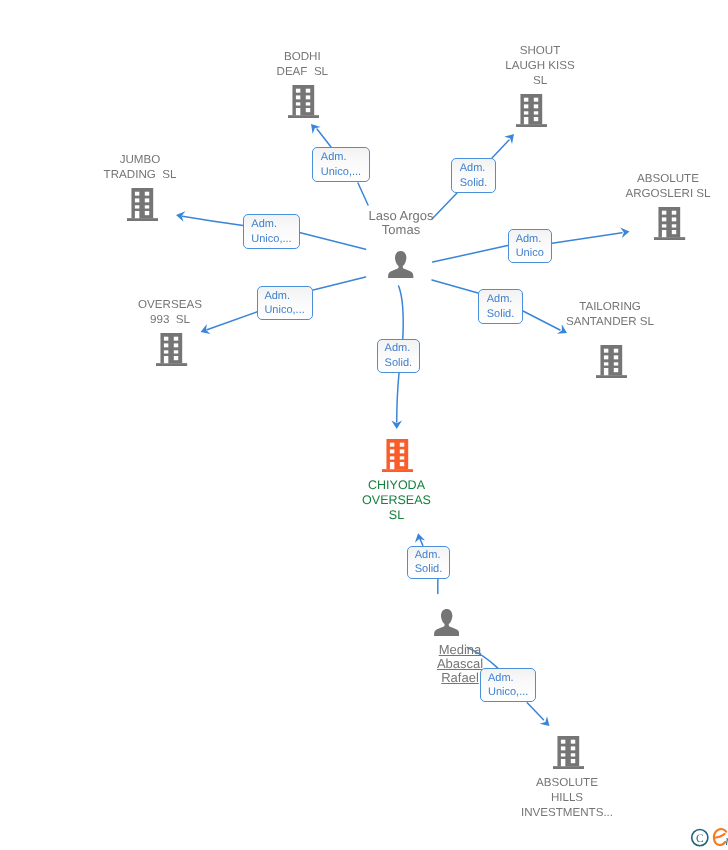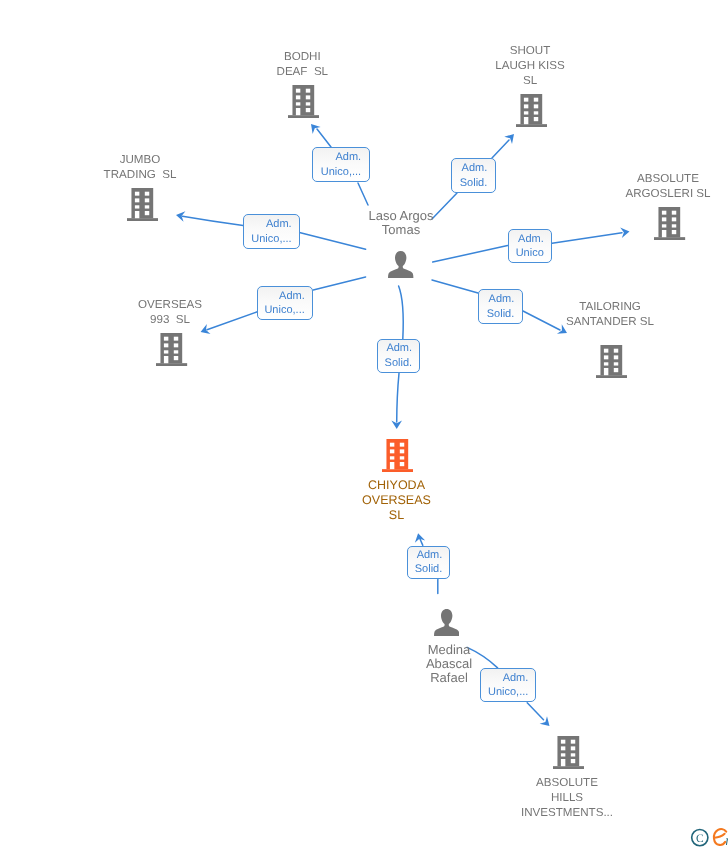--- a/index.html
+++ b/index.html
@@ -3,25 +3,25 @@
 <meta charset="utf-8">
 <title>Empresia relations graph</title>
 <style>
   html,body{margin:0;padding:0;background:#fff;}
   body{width:728px;height:850px;font-family:"Liberation Sans",sans-serif;overflow:hidden;position:relative;
        -webkit-font-smoothing:antialiased;text-rendering:geometricPrecision;}
   #stage{position:absolute;left:0;top:0;width:728px;height:850px;background:#fff;margin-left:40px;}
   svg#edges{position:absolute;left:0;top:0;width:728px;height:850px;}
   .node-icon{position:absolute;line-height:0;}
   .node-label{position:absolute;text-align:center;color:#757575;font-size:11.6px;line-height:15px;white-space:pre;}
-  .node-label.bold{font-size:12.5px;line-height:15.3px;color:#a16207;}
+  .node-label.bold{font-size:12.5px;line-height:15.3px;color:#15803d;}
   .node-label.person{font-size:13px;line-height:14px;}
   .edge-label{position:absolute;border:1.5px solid #4a90d9;border-radius:5px;
               background:linear-gradient(180deg,#f2f2f2 0%,#fafafa 45%,#ffffff 100%);
-              color:#3f81cf;font-size:11px;line-height:14.4px;text-align:right;
+              color:#3f81cf;font-size:11px;line-height:14.4px;text-align:left;
               display:flex;flex-direction:column;align-items:center;justify-content:center;
               box-sizing:border-box;white-space:pre-line;}
   #logo{position:absolute;}
 </style>
 </head>
 <body>
 
 <div id="stage">
   <svg id="edges" viewBox="0 0 728 850" width="728" height="850">
       <path d="M328,205 L318,183" fill="none" stroke="#3a85d8" stroke-width="1.5" stroke-linecap="round"></path>
@@ -90,21 +90,21 @@
           <rect x="0" y="30.16" width="31.16" height="2.97" fill="#757575"></rect>
           <rect x="7.9" y="3.7" width="4.449999999999999" height="3.95" fill="#fff"></rect>
           <rect x="17.8" y="3.7" width="4.449999999999999" height="3.95" fill="#fff"></rect>
           <rect x="7.9" y="10.4" width="4.449999999999999" height="3.9499999999999993" fill="#fff"></rect>
           <rect x="17.8" y="10.4" width="4.449999999999999" height="3.9499999999999993" fill="#fff"></rect>
           <rect x="7.9" y="17.3" width="4.449999999999999" height="3.25" fill="#fff"></rect>
           <rect x="17.8" y="17.3" width="4.449999999999999" height="3.25" fill="#fff"></rect>
           <rect x="7.9" y="23" width="4.449999999999999" height="7.199999999999999" fill="#fff"></rect>
           <rect x="17.8" y="23" width="4.449999999999999" height="4.199999999999999" fill="#fff"></rect>
         </svg></div>
-      <div class="node-label" style="left: 370px; width: 240px; top: 43.3px;">SHOUT
+      <div class="node-label" style="left: 380px; width: 240px; top: 43.3px;">SHOUT
 LAUGH KISS
 SL</div>
       <div class="node-icon" style="left: 87px; top: 188px;"><svg width="31.2" height="33.2" viewBox="0 0 31.2 33.2">
           <path fill="#757575" d="M4.45 0 h21.76 v30.2 h-21.76 z"></path>
           <rect x="0" y="30.16" width="31.16" height="2.97" fill="#757575"></rect>
           <rect x="7.9" y="3.7" width="4.449999999999999" height="3.95" fill="#fff"></rect>
           <rect x="17.8" y="3.7" width="4.449999999999999" height="3.95" fill="#fff"></rect>
           <rect x="7.9" y="10.4" width="4.449999999999999" height="3.9499999999999993" fill="#fff"></rect>
           <rect x="17.8" y="10.4" width="4.449999999999999" height="3.9499999999999993" fill="#fff"></rect>
           <rect x="7.9" y="17.3" width="4.449999999999999" height="3.25" fill="#fff"></rect>
@@ -187,21 +187,21 @@
 HILLS
 INVESTMENTS...</div>
       <div class="node-icon" style="left: 348.2px; top: 251px;"><svg width="25.4" height="27.2" viewBox="0 0 25.4 27.2">
           <path fill="#757575" d="M12.7 0 C9.5 0 7.0 2.6 7.0 6.6 C7.0 10.4 8.9 14.2 10.6 15.0 C10.6 16.4 10.5 17.1 9.8 17.6 C8.7 18.4 5.9 19.0 3.8 19.9 C2.0 20.7 0.9 21.4 0.5 22.8 C0.15 23.9 0 25.3 0 27.2 L25.4 27.2 C25.4 25.3 25.25 23.9 24.9 22.8 C24.5 21.4 23.4 20.7 21.6 19.9 C19.5 19.0 16.7 18.4 15.6 17.6 C14.9 17.1 14.8 16.4 14.8 15.0 C16.5 14.2 18.4 10.4 18.4 6.6 C18.4 2.6 15.9 0 12.7 0 Z"></path>
         </svg></div>
       <div class="node-label person" style="left: 241px; width: 240px; top: 209.3px;">Laso Argos
 Tomas</div>
       <div class="node-icon" style="left: 393.5px; top: 608.5px;"><svg width="25.4" height="27.2" viewBox="0 0 25.4 27.2">
           <path fill="#757575" d="M12.7 0 C9.5 0 7.0 2.6 7.0 6.6 C7.0 10.4 8.9 14.2 10.6 15.0 C10.6 16.4 10.5 17.1 9.8 17.6 C8.7 18.4 5.9 19.0 3.8 19.9 C2.0 20.7 0.9 21.4 0.5 22.8 C0.15 23.9 0 25.3 0 27.2 L25.4 27.2 C25.4 25.3 25.25 23.9 24.9 22.8 C24.5 21.4 23.4 20.7 21.6 19.9 C19.5 19.0 16.7 18.4 15.6 17.6 C14.9 17.1 14.8 16.4 14.8 15.0 C16.5 14.2 18.4 10.4 18.4 6.6 C18.4 2.6 15.9 0 12.7 0 Z"></path>
         </svg></div>
-      <div class="node-label person" style="left: 289px; width: 240px; top: 643.3px;">Medina
+      <div class="node-label person" style="left: 300px; width: 240px; top: 643.3px; text-decoration: underline;">Medina
 Abascal
 Rafael</div>
     </div>
   <div id="labels-layer">
       <div class="edge-label" style="left: 272px; top: 147px; width: 58px; height: 35px;">Adm.
 Unico,...</div>
       <div class="edge-label" style="left: 411px; top: 158px; width: 45px; height: 35px;">Adm.
 Solid.</div>
       <div class="edge-label" style="left: 203px; top: 214px; width: 57px; height: 35px;">Adm.
 Unico,...</div>

